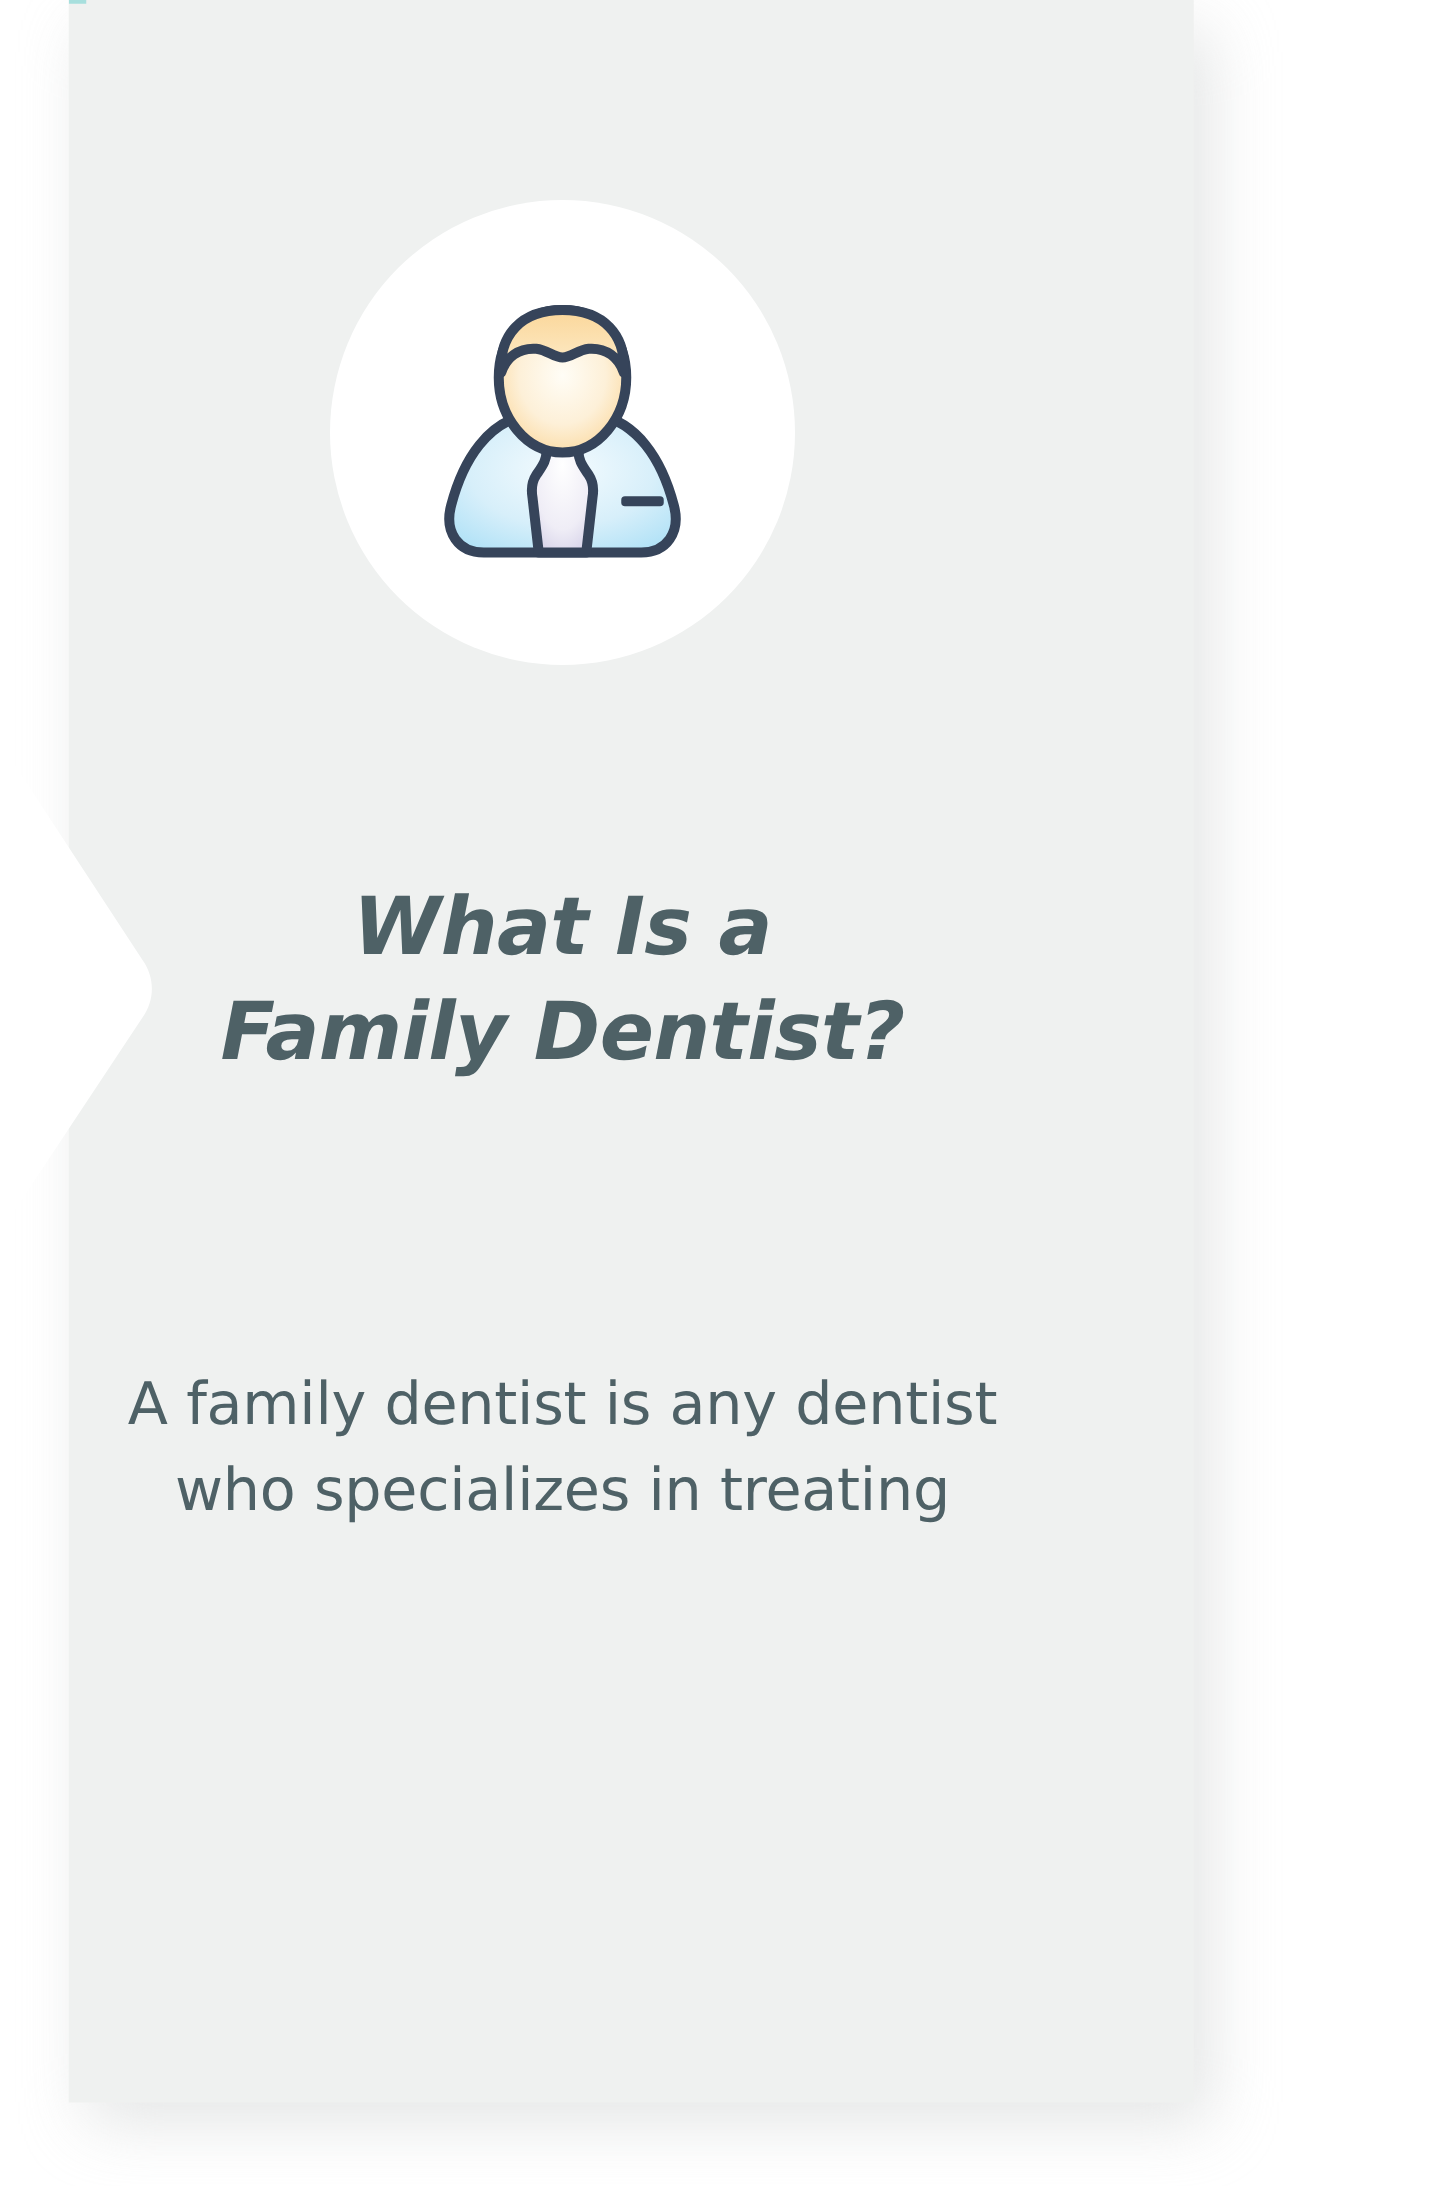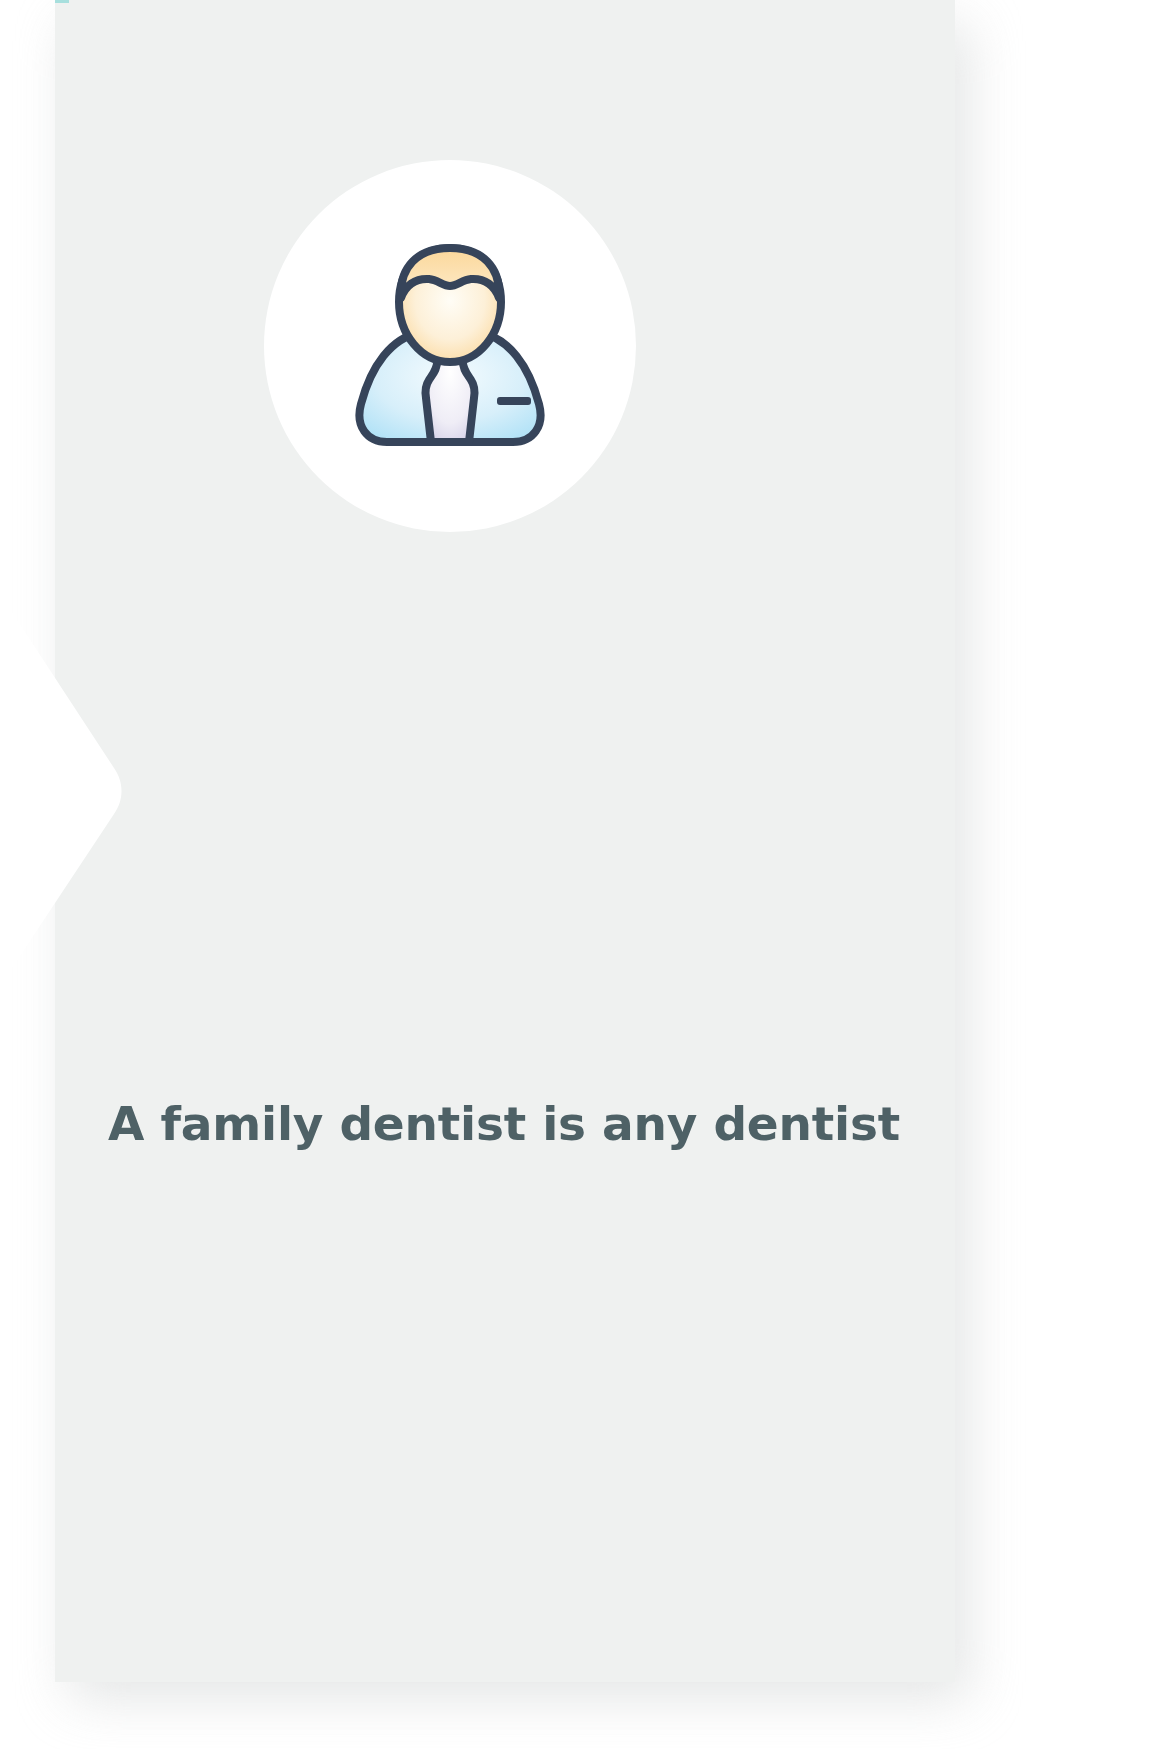--- a/index.html
+++ b/index.html
@@ -117,24 +117,24 @@
   }
   .headline .line { display: block; white-space: nowrap; }
 
   
   .body-copy {
     position: absolute;
     left: 0;
     top: 1090px;
     width: 900px;
     z-index: 5;
-    text-align: right;
+    text-align: center;
     color: #4e6166;
     font-family: "DejaVu Sans", sans-serif;
-    font-weight: bold;
+    font-weight: normal;
     font-style: normal;
     font-size: 47px;
     line-height: 1.46;
     letter-spacing: -0.2px;
   }
   .body-copy .line { display: block; white-space: nowrap; }
 </style>
 </head>
 <body>
 
@@ -217,18 +217,23 @@
                    C 138 14 156 34 154 64
                    C 150 52 140 44 126 45
                    C 117 46 112 52 105 52
                    C 98 52 93 46 84 45
                    C 70 44 60 52 56 64 Z" fill="url(#hairGrad)" stroke="#36445a" stroke-width="8" stroke-linejoin="round"></path>
         </g>
       </svg>
     </div>
   </div>
 
+  <div class="headline">
+    <span class="line">What Is a</span>
+    <span class="line">Family Dentist?</span>
+  </div>
 
   <div class="body-copy">
     <span class="line">A family dentist is any dentist</span>
+    <span class="line">who specializes in treating</span>
   </div>
 
 </div>
 
 </body></html>

